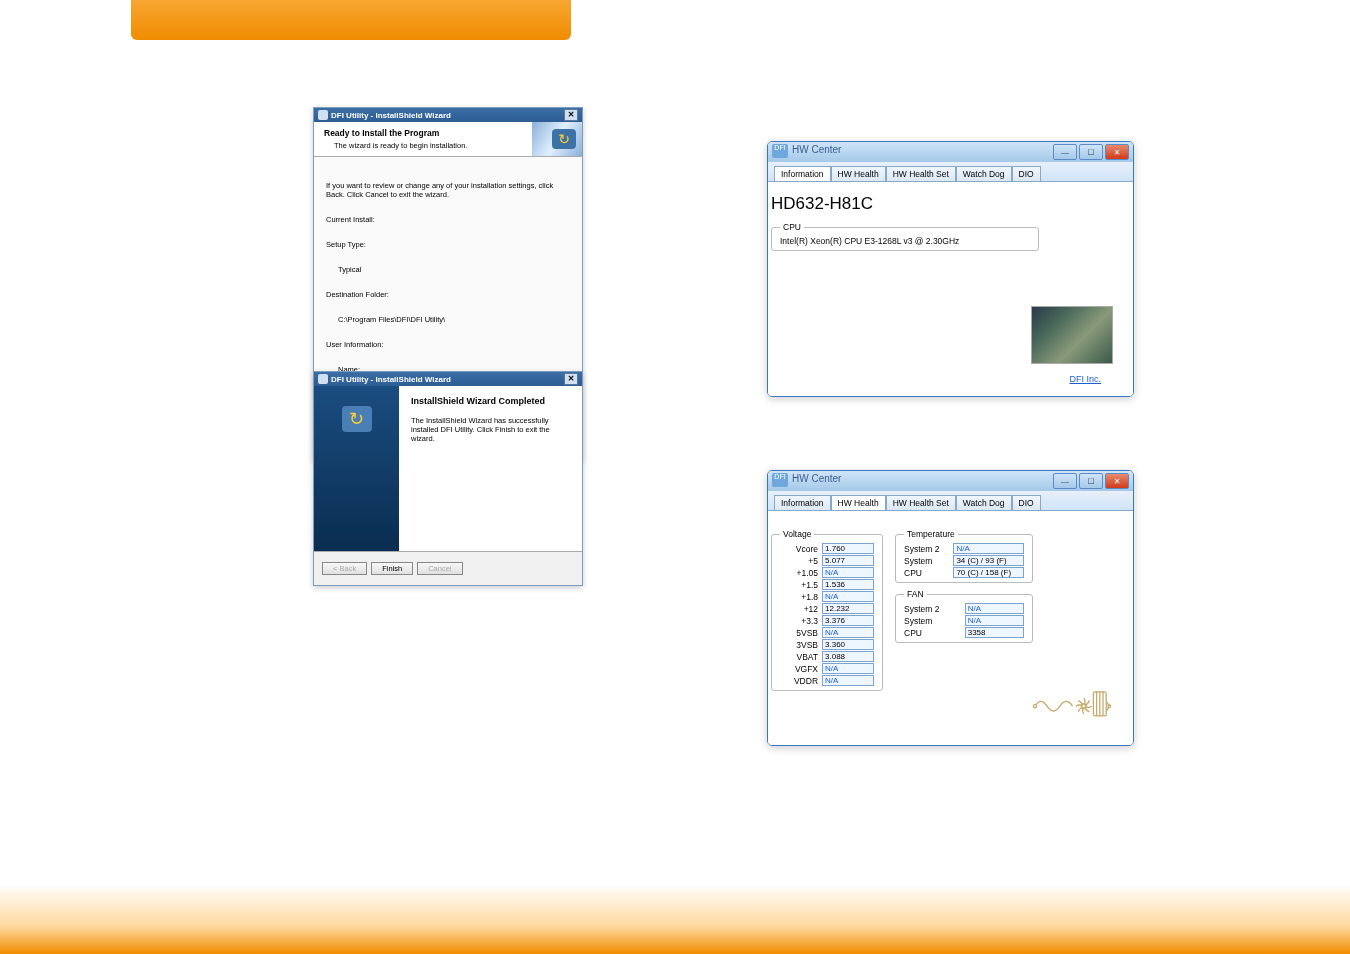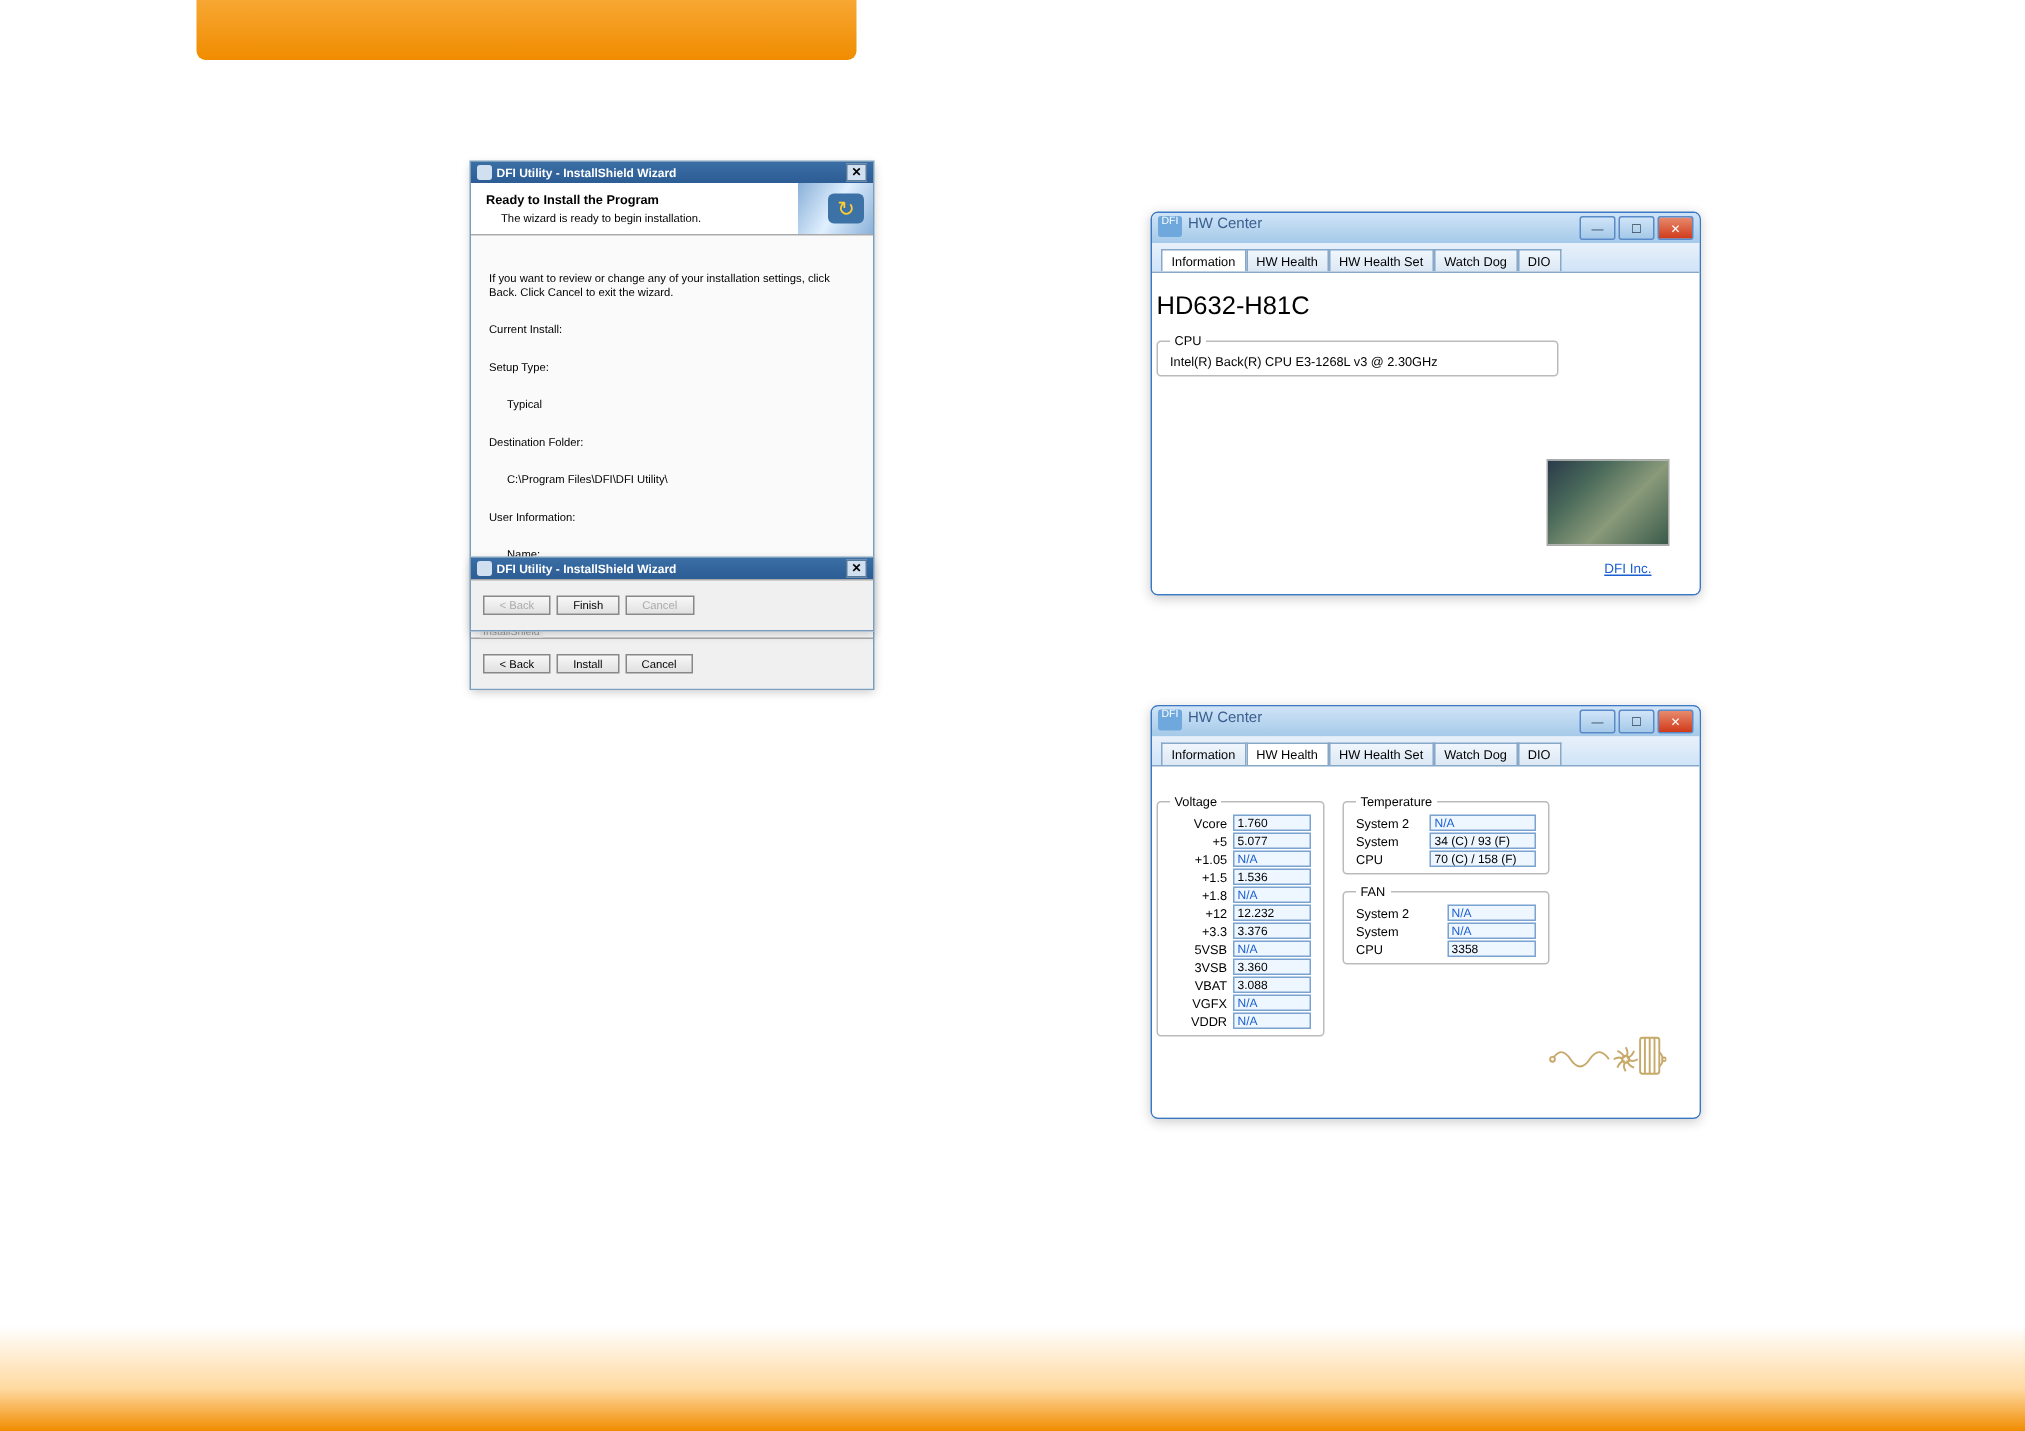--- a/index.html
+++ b/index.html
@@ -374,20 +374,29 @@
     <button>Cancel</button>
   </div>
 </div>
 
 <div class="installer-window" style="left:313px; top:371px;">
   <div class="installer-titlebar">
     <span class="icon-setup"></span>
     <span>DFI Utility - InstallShield Wizard</span>
     <span class="close">✕</span>
   </div>
+  <div class="installer2-layout">
+    <div class="installer2-side">
+      <div class="side-icon"></div>
+    </div>
+    <div class="installer2-body">
+      <div class="title">InstallShield Wizard Completed</div>
+      <div>The InstallShield Wizard has successfully installed DFI Utility. Click Finish to exit the wizard.</div>
+    </div>
+  </div>
   <div class="installer-footer">
     <button disabled="" class="btn disabled">&lt; Back</button>
     <button>Finish</button>
     <button disabled="" class="btn disabled">Cancel</button>
   </div>
 </div>
 
 <div class="hwcenter-window" style="left:767px; top:141px;">
   <div class="hwcenter-titlebar">
     <span class="app-icon">DFI</span>
@@ -402,21 +411,21 @@
     <div class="hwcenter-tab active">Information</div>
     <div class="hwcenter-tab">HW Health</div>
     <div class="hwcenter-tab">HW Health Set</div>
     <div class="hwcenter-tab">Watch Dog</div>
     <div class="hwcenter-tab">DIO</div>
   </div>
   <div class="hwcenter-content">
     <h1>HD632-H81C</h1>
     <fieldset class="hwfs" style="width:250px;">
       <legend>CPU</legend>
-      <div>Intel(R) Back(R) CPU E3-1268L v3 @ 2.30GHz</div>
+      <div>Intel(R) Xeon(R) CPU E3-1268L v3 @ 2.30GHz</div>
     </fieldset>
     <div class="mb-photo"></div>
     <a class="dfi-link">DFI Inc.</a>
   </div>
 </div>
 
 <div class="hwcenter-window" style="left:767px; top:470px;">
   <div class="hwcenter-titlebar">
     <span class="app-icon">DFI</span>
     <span class="app-title">HW Center</span>

